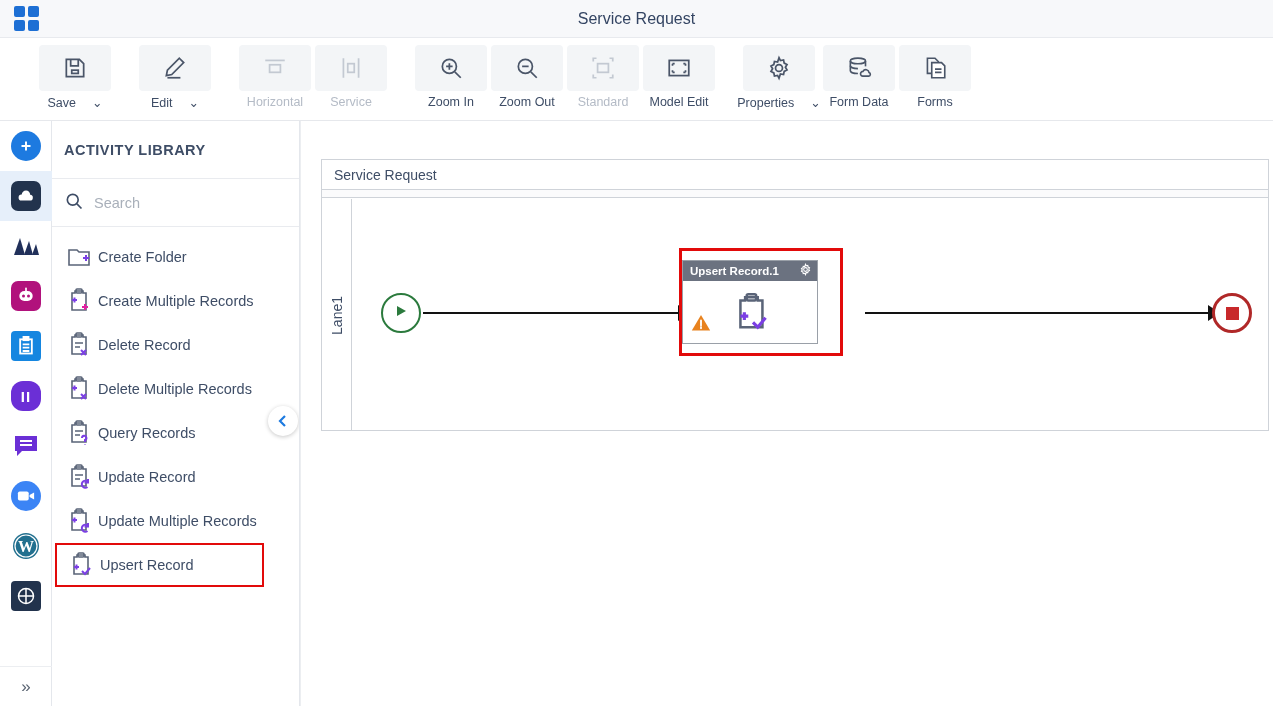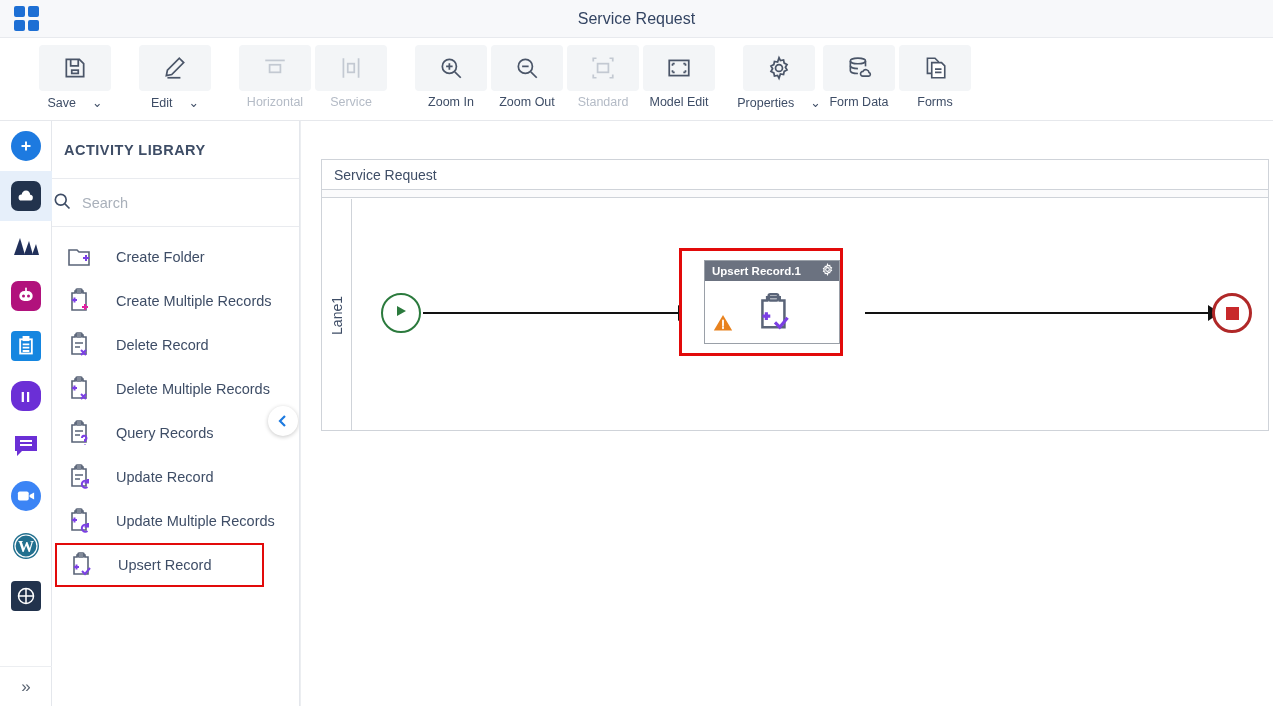--- a/index.html
+++ b/index.html
@@ -81,31 +81,31 @@
     background: #ffffff; border-right: 1px solid #e4e7ec;
     overflow: hidden;
   }
   .panel-title {
     height: 58px; line-height: 58px; padding-left: 12px;
     font-size: 14.5px; letter-spacing: .5px; color: #3e4d66; font-weight: bold;
     border-bottom: 1px solid #e9ebef;
   }
   .panel-search {
     height: 48px; display: flex; align-items: center; gap: 10px;
-    border-bottom: 1px solid #e9ebef;
+    padding-left: 12px; border-bottom: 1px solid #e9ebef;
   }
   .panel-search input {
     border: none; outline: none; font-size: 14.5px; color: #3e4d66;
     width: 170px; background: transparent;
     font-family: "Liberation Sans", sans-serif;
   }
   .panel-search input::placeholder { color: #a9b0ba; }
   .lib-list { padding-top: 8px; }
   .lib-item {
-    display: flex; align-items: center; gap: 22px;
+    display: flex; align-items: center; gap: 4px;
     padding: 6px 10px 6px 14px; min-height: 44px;
   }
   .lib-item.selected {
     border: 2px solid #e20a0a; margin: 0 35px 0 3px; padding-left: 11px;
   }
   .lib-label { font-size: 14.5px; color: #3e4d66; line-height: 1.28; }
   .lib-ico { width: 28px; height: 28px; flex: 0 0 28px; }
   .panel-collapse {
     position: absolute; left: 216px; top: 285px;
     width: 30px; height: 30px; border-radius: 50%;
@@ -165,21 +165,21 @@
     border-top: 8px solid transparent; border-bottom: 8px solid transparent;
     border-left: 12px solid #121212;
   }
   .ah-1 { left: 325px; }
   .ah-2 { left: 855px; }
 
   .task-sel {
     position: absolute; left: 326px; top: 49px;
     width: 164px; height: 108px;
     border: 3px solid #e20a0a; background: #fff;
-    display: flex; align-items: center; justify-content: flex-end;
+    display: flex; align-items: center; justify-content: flex-start;
   }
   .task {
     position: relative; width: 136px; height: 84px;
     border: 1px solid #9aa0a8; background: #fff;
   }
   .task-bar {
     height: 20px; background: #6b7280;
     display: flex; align-items: center; justify-content: space-between;
     padding: 0 5px 0 7px;
   }

